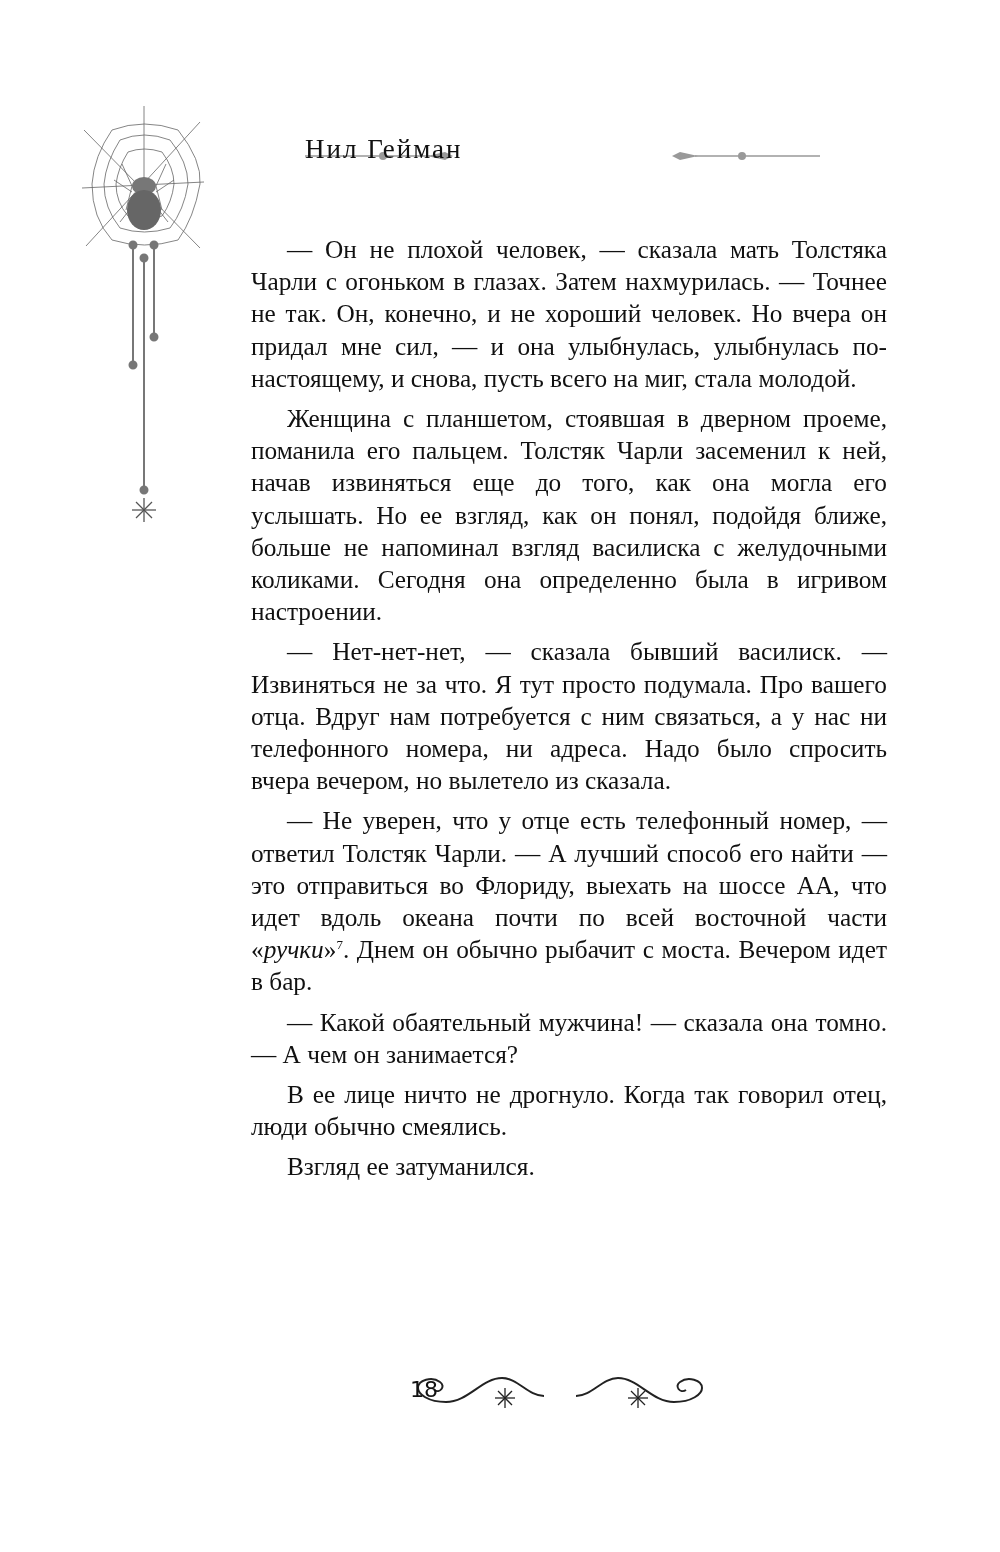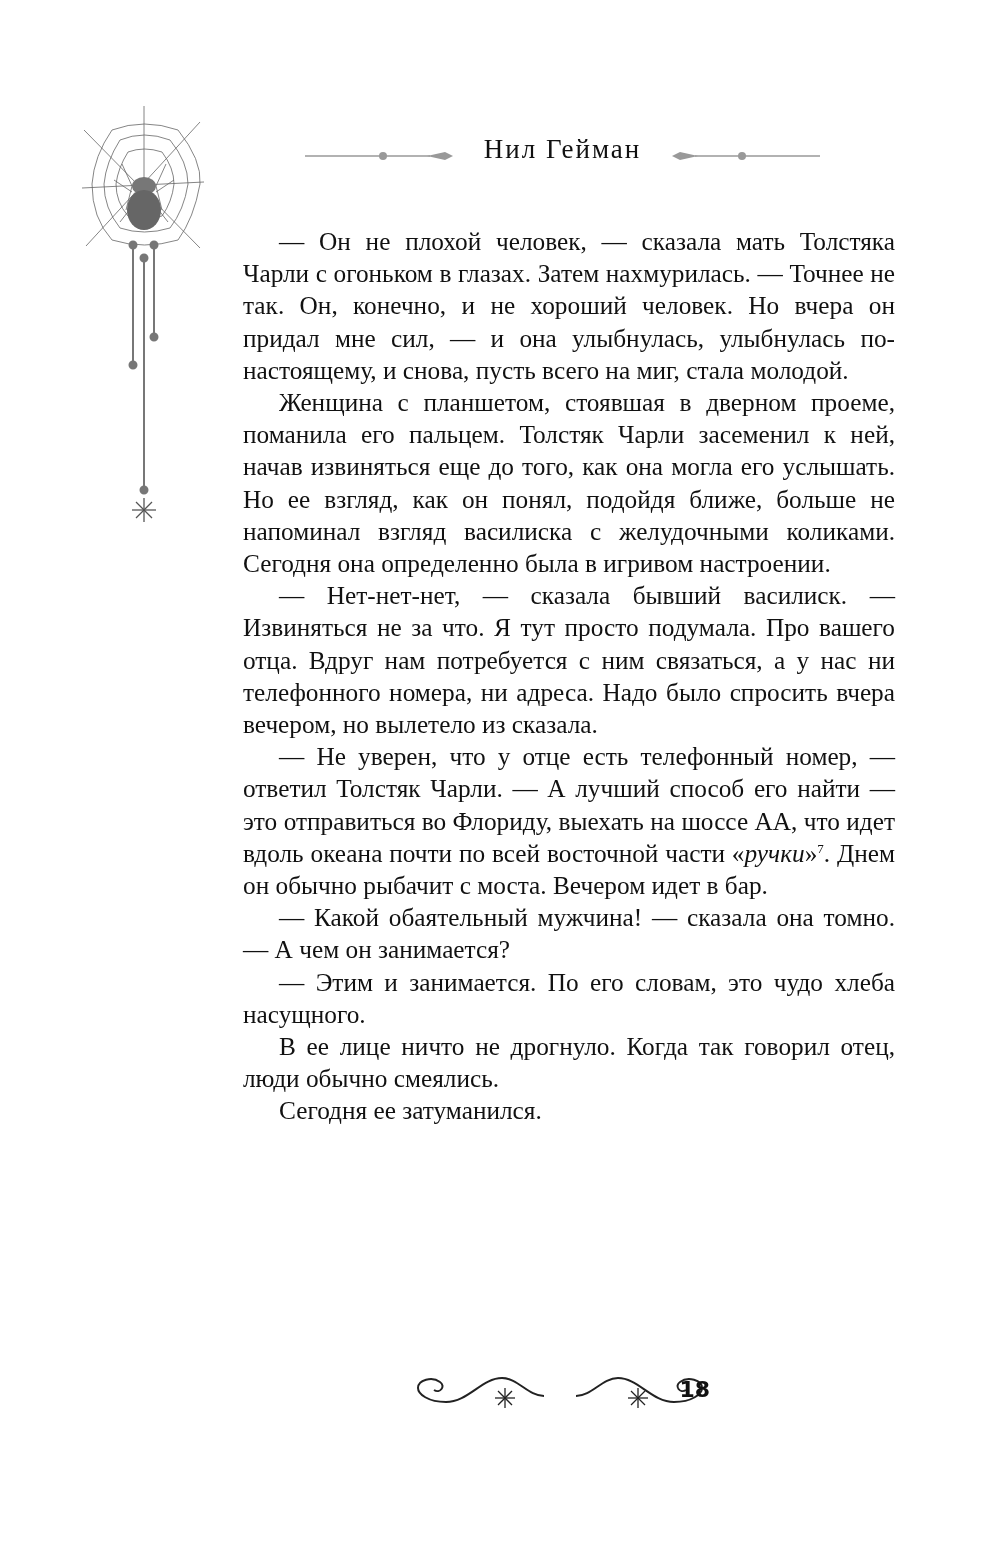--- a/index.html
+++ b/index.html
@@ -1,24 +1,24 @@
 <!DOCTYPE html>
 <html><head>
 <meta charset="utf-8">
 <style>
   html, body { margin:0; padding:0; background:#ffffff; }
   body { width:1000px; height:1552px; position:relative; overflow:hidden; font-family:"Liberation Serif", serif; color:#111; }
   .deco { position:absolute; left:82px; top:100px; width:150px; height:430px; }
   .header { position:absolute; left:305px; top:130px; width:515px; height:44px; }
   .header svg { position:absolute; left:0; top:0; }
-  .header-title { position:absolute; left:0; right:0; top:4px; text-align:center; font-size:27px; letter-spacing:2px; color:#111; }
+  .header-title { position:absolute; left:0; right:0; top:4px; font-size:27px; letter-spacing:2px; color:#111; }
   .text { position:absolute; left:243px; top:225px; width:652px; font-size:25.3px; line-height:32.2px; text-align:justify; }
-  .text p { margin:0; text-indent:36px; }
+  .text p { margin:8px; text-indent:36px; }
   .footer { position:absolute; left:410px; top:1370px; width:300px; height:50px; }
-  .page-num { position:absolute; left:0; right:0; top:7px; text-align:right; font-family:"DejaVu Sans", sans-serif; font-weight:bold; font-size:22px; color:#111; }
+  .page-num { position:absolute; left:0; right:0; top:7px; text-align:left; font-family:"DejaVu Sans", sans-serif; font-weight:normal; font-size:22px; color:#111; }
   sup { font-size:13px; vertical-align:top; position:relative; top:-4px; }
 </style>
 </head>
 <body>
 
 <svg class="deco" viewBox="0 0 150 430">
   <g stroke="#666" fill="none" stroke-width="0.8">
     <line x1="62" y1="6" x2="62" y2="130"></line>
     <line x1="0" y1="88" x2="122" y2="82"></line>
     <line x1="2" y1="30" x2="118" y2="148"></line>
@@ -64,23 +64,22 @@
   </svg>
   <div class="header-title">Нил Гейман</div>
 </div>
 
 <div class="text">
   <p>— Он не плохой человек, — сказала мать Толстяка Чарли с огоньком в глазах. Затем нахмурилась. — Точнее не так. Он, конечно, и не хороший человек. Но вчера он придал мне сил, — и она улыбнулась, улыбнулась по-настоящему, и снова, пусть всего на миг, стала молодой.</p>
   <p>Женщина с планшетом, стоявшая в дверном проеме, поманила его пальцем. Толстяк Чарли засеменил к ней, начав извиняться еще до того, как она могла его услышать. Но ее взгляд, как он понял, подойдя ближе, больше не напоминал взгляд василиска с желудочными коликами. Сегодня она определенно была в игривом настроении.</p>
   <p>— Нет-нет-нет, — сказала бывший василиск. — Извиняться не за что. Я тут просто подумала. Про вашего отца. Вдруг нам потребуется с ним связаться, а у нас ни телефонного номера, ни адреса. Надо было спросить вчера вечером, но вылетело из сказала.</p>
   <p><span>— Не уверен, что у отце есть телефонный номер, — ответил Толстяк Чарли. — А лучший способ его найти — это отправиться во Флориду, выехать на шоссе АА, что идет вдоль океана почти по всей восточной части «</span><i>ручки</i><span>»</span><sup>7</sup><span>. Днем он обычно рыбачит с моста. Вечером идет в бар.</span></p>
   <p>— Какой обаятельный мужчина! — сказала она томно. — А чем он занимается?</p>
-  <p>— Этим и занимается. По его словам, это чудо хлеба насущного.</p>
   <p>В ее лице ничто не дрогнуло. Когда так говорил отец, люди обычно смеялись.</p>
-  <p>Сегодня ее затуманился.</p>
+  <p>Взгляд ее затуманился.</p>
 </div>
 
 <div class="footer">
   <svg width="300" height="50" viewBox="0 0 300 50">
     <g fill="none" stroke="#222" stroke-width="2">
       <path d="M134 26 C118 26 108 8 92 8 C72 8 58 32 36 32 C18 32 8 24 8 18 C8 10 22 6 30 12 C36 16 30 24 24 20"></path>
       <path d="M166 26 C182 26 192 8 208 8 C228 8 242 32 264 32 C282 32 292 24 292 18 C292 10 278 6 270 12 C264 16 270 24 276 20"></path>
     </g>
     <g stroke="#222" stroke-width="1.3">
       <line x1="95" y1="18" x2="95" y2="38"></line>

